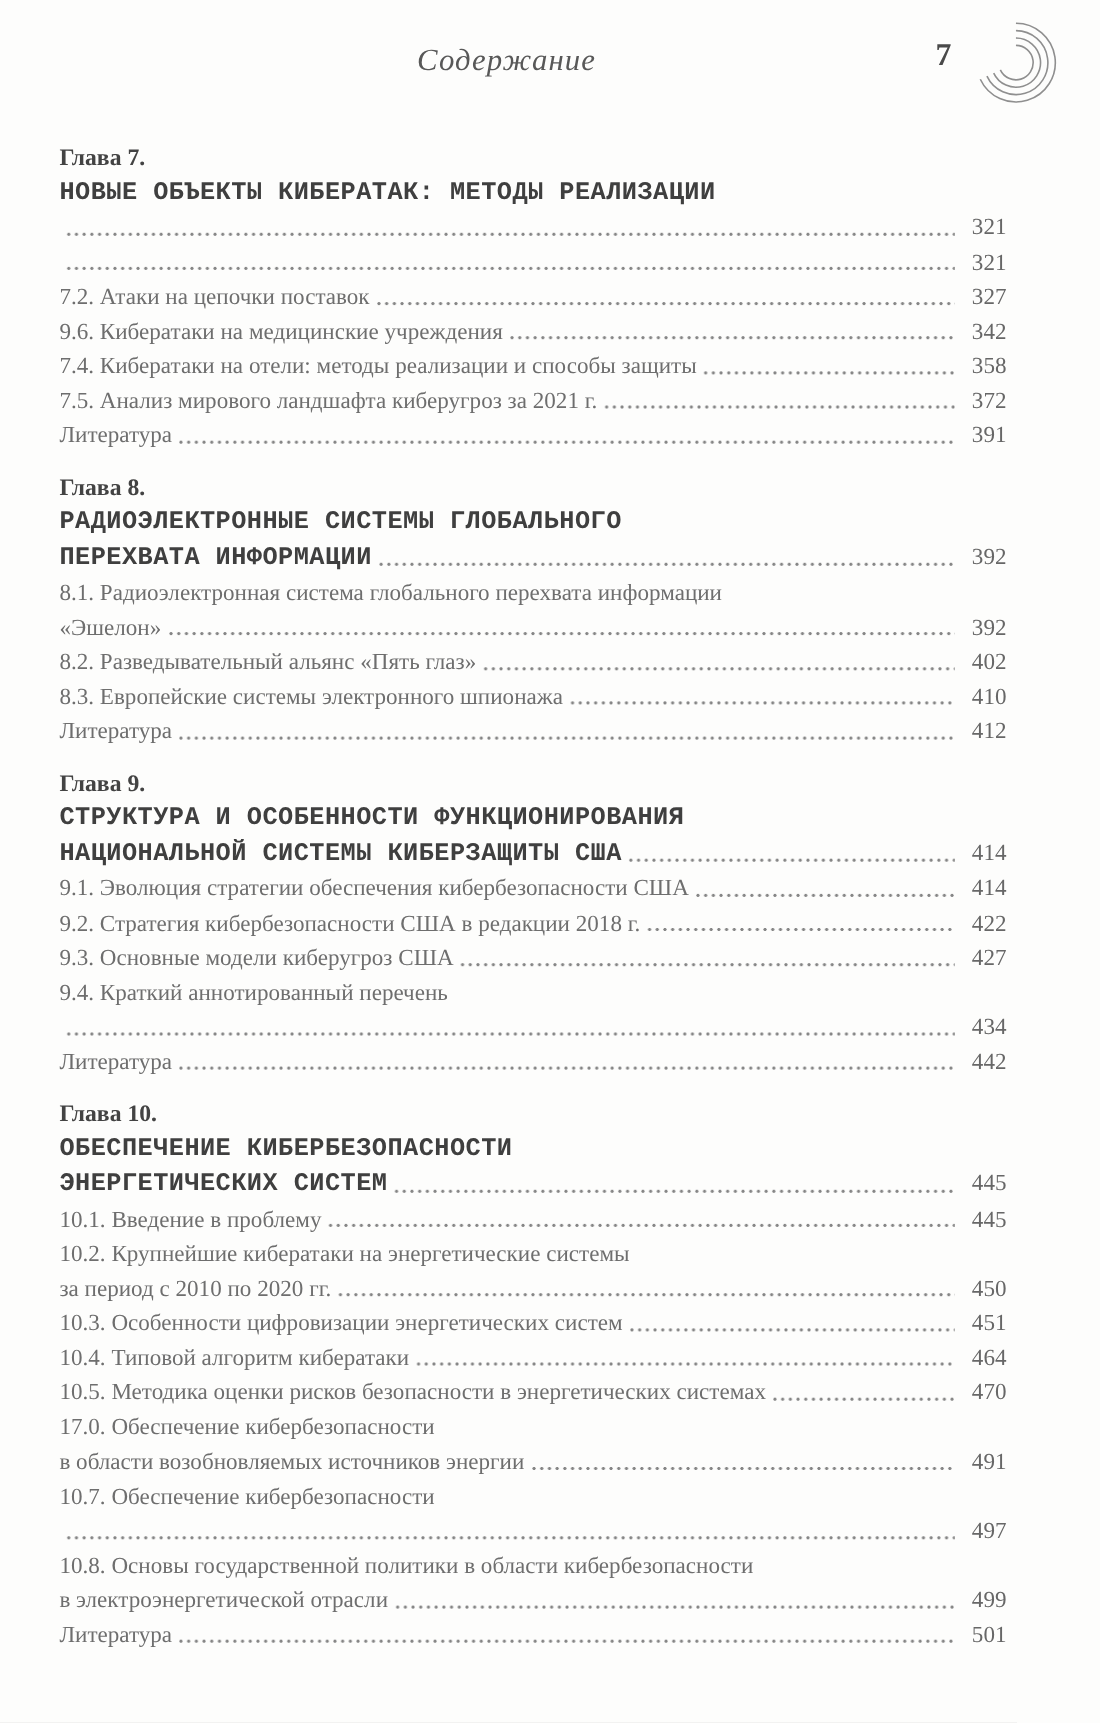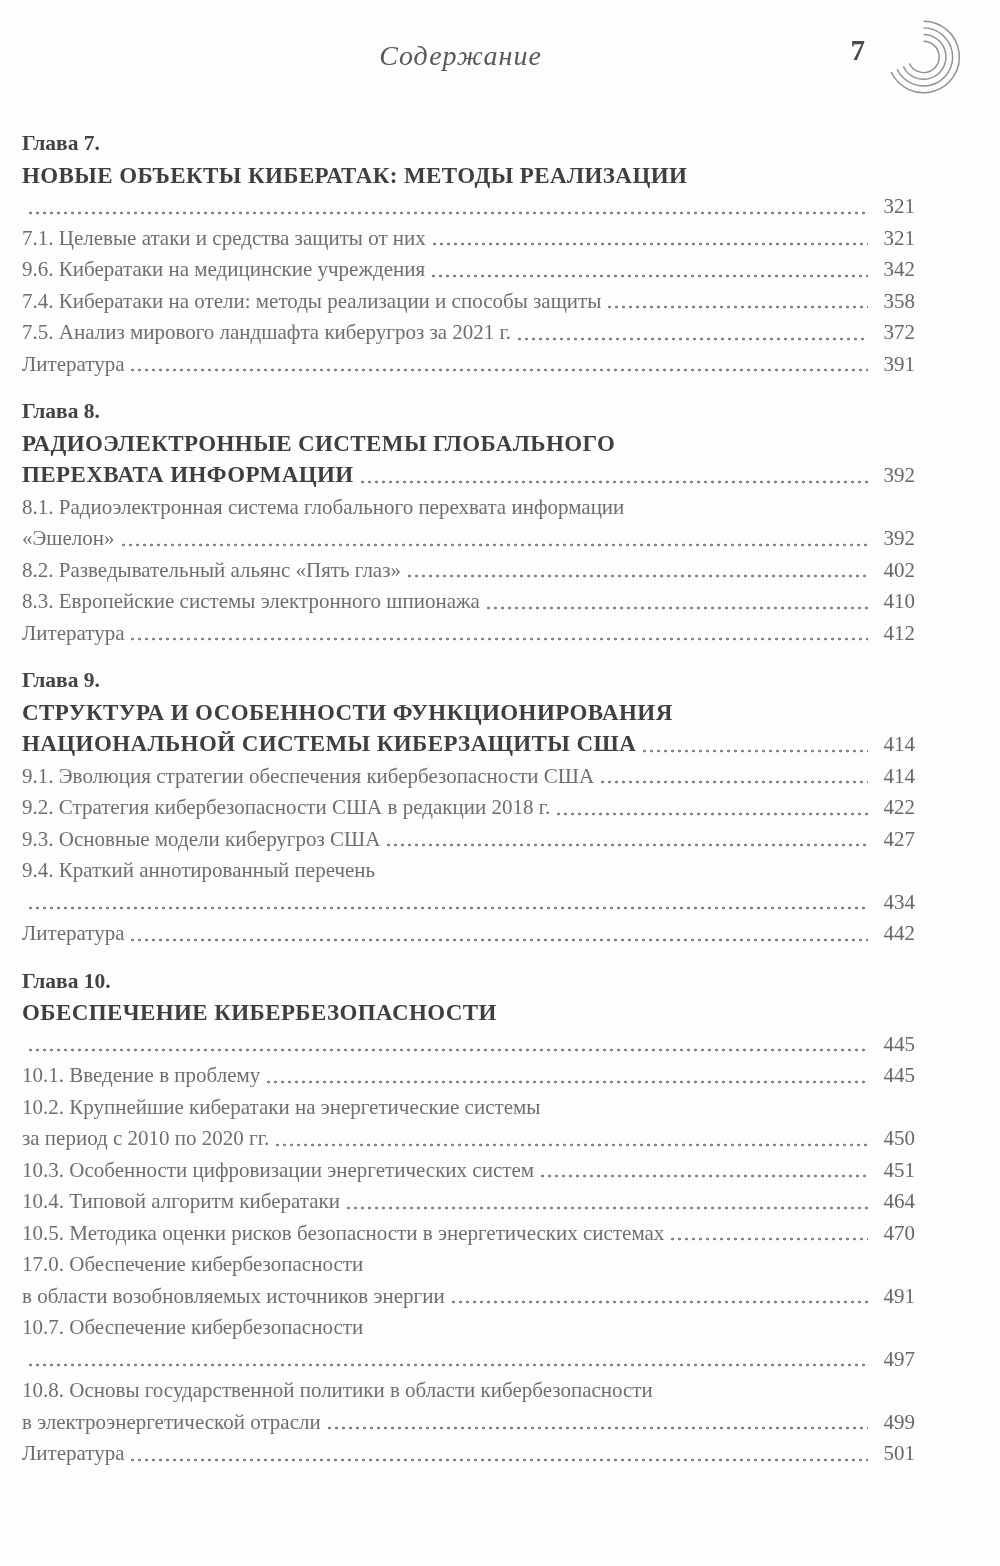--- a/index.html
+++ b/index.html
@@ -40,38 +40,39 @@
     position:absolute;
     right:-48px;
     top:-20px;
     width:90px;height:95px;
   }
   .toc{
     margin-top:28px;
     font-size:21px;
     line-height:31.5px;
   }
-  .section{margin-top:16px;}
+  .section{margin-top:16px;margin-left:32px;}
   .section:first-child{margin-top:0;}
   .row{
     display:flex;
     align-items:baseline;
     white-space:nowrap;
   }
   .row .t{flex:0 0 auto;}
   .chapter-label{
     font-weight:bold;
     color:#434343;
     font-size:21.5px;
   }
   .chapter-title .t{
     font-weight:bold;
     color:#3f3f3f;
     font-size:23px;
     letter-spacing:0.4px;
+    font-family:Liberation Mono, monospace;
   }
   .dots{
     flex:1 1 auto;
     min-width:12px;
     height:10px;
     align-self:flex-end;
     margin:0 3px 5px 5px;
     background-image:radial-gradient(circle,#858585 1.2px,rgba(0,0,0,0) 1.7px);
     background-size:7px 10px;
     background-repeat:repeat-x;
@@ -108,23 +109,27 @@
         <span class="t">Глава 7.</span>
       </div>
       <div class="row chapter-title">
         <span class="t">НОВЫЕ ОБЪЕКТЫ КИБЕРАТАК: МЕТОДЫ РЕАЛИЗАЦИИ</span>
       </div>
       <div class="row chapter-title">
         <span class="dots"></span>
         <span class="pg">321</span>
       </div>
       <div class="row">
-        <span class="t">7.1. Целевые атаки и средства защиты от них</span>
         <span class="dots"></span>
         <span class="pg">321</span>
+      </div>
+      <div class="row">
+        <span class="t">7.2. Атаки на цепочки поставок</span>
+        <span class="dots"></span>
+        <span class="pg">327</span>
       </div>
       <div class="row">
         <span class="t">9.6. Кибератаки на медицинские учреждения</span>
         <span class="dots"></span>
         <span class="pg">342</span>
       </div>
       <div class="row">
         <span class="t">7.4. Кибератаки на отели: методы реализации и способы защиты</span>
         <span class="dots"></span>
         <span class="pg">358</span>
@@ -220,20 +225,21 @@
     </div>
 
     <div class="section">
       <div class="row chapter-label">
         <span class="t">Глава 10.</span>
       </div>
       <div class="row chapter-title">
         <span class="t">ОБЕСПЕЧЕНИЕ КИБЕРБЕЗОПАСНОСТИ</span>
       </div>
       <div class="row chapter-title">
+        <span class="t">ЭНЕРГЕТИЧЕСКИХ СИСТЕМ</span>
         <span class="dots"></span>
         <span class="pg">445</span>
       </div>
       <div class="row">
         <span class="t">10.1. Введение в проблему</span>
         <span class="dots"></span>
         <span class="pg">445</span>
       </div>
       <div class="row">
         <span class="t">10.2. Крупнейшие кибератаки на энергетические системы</span>

